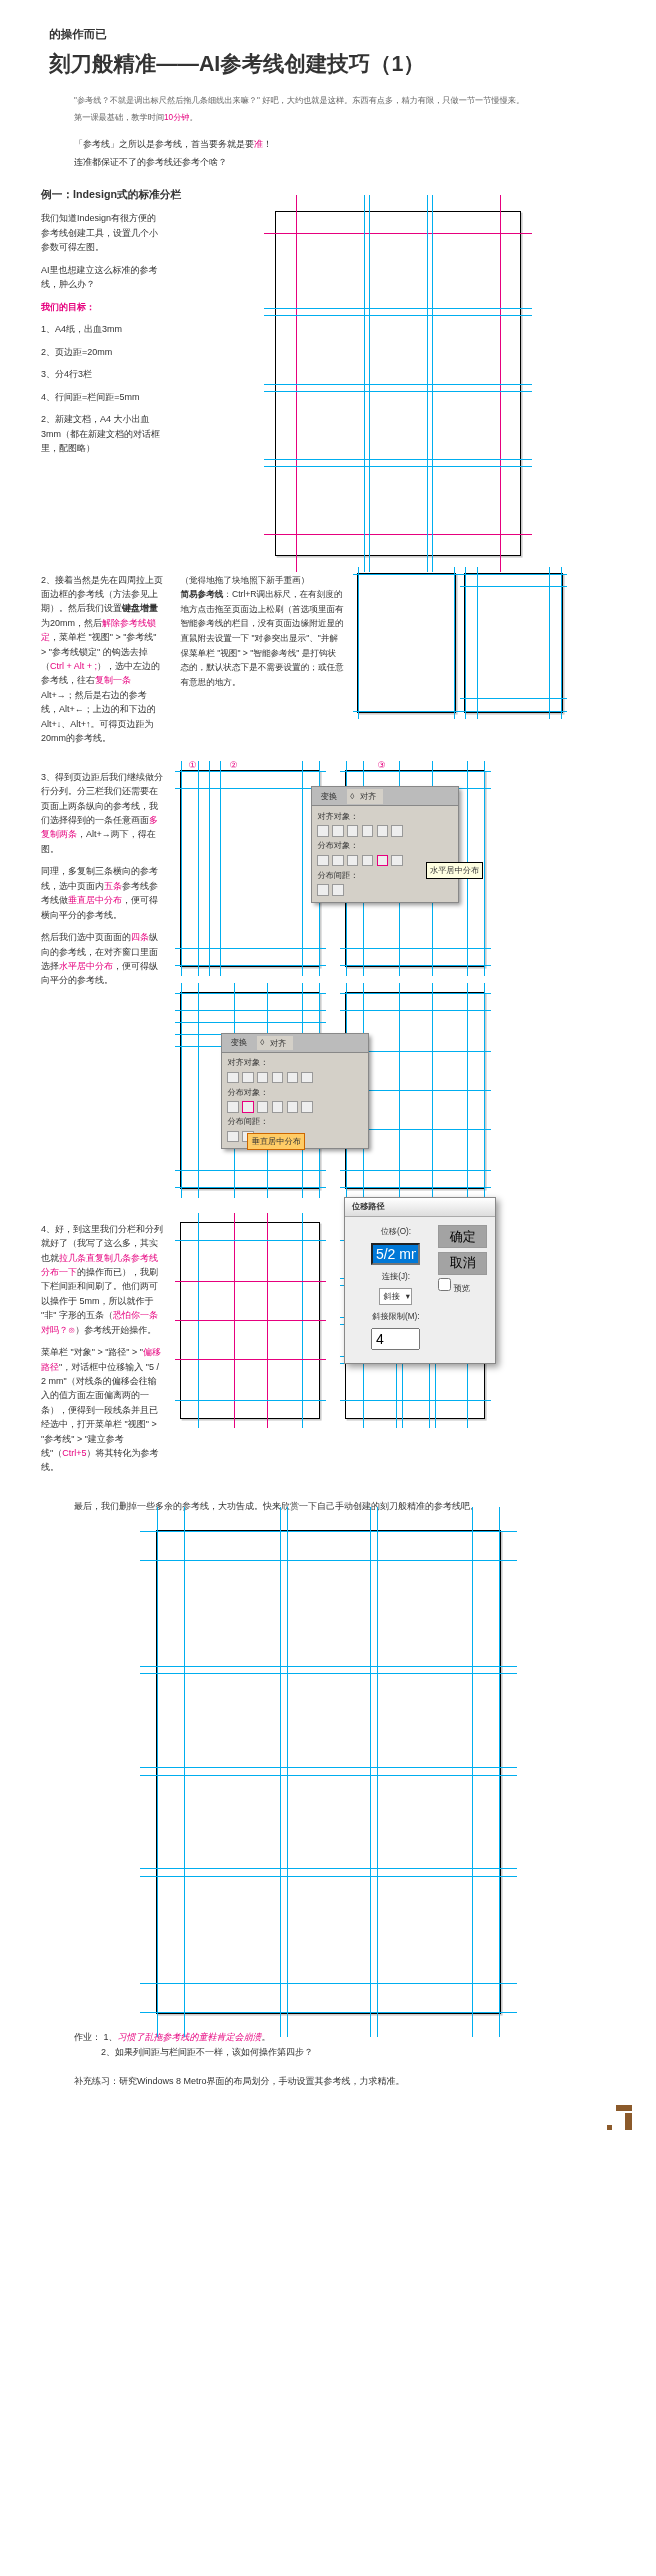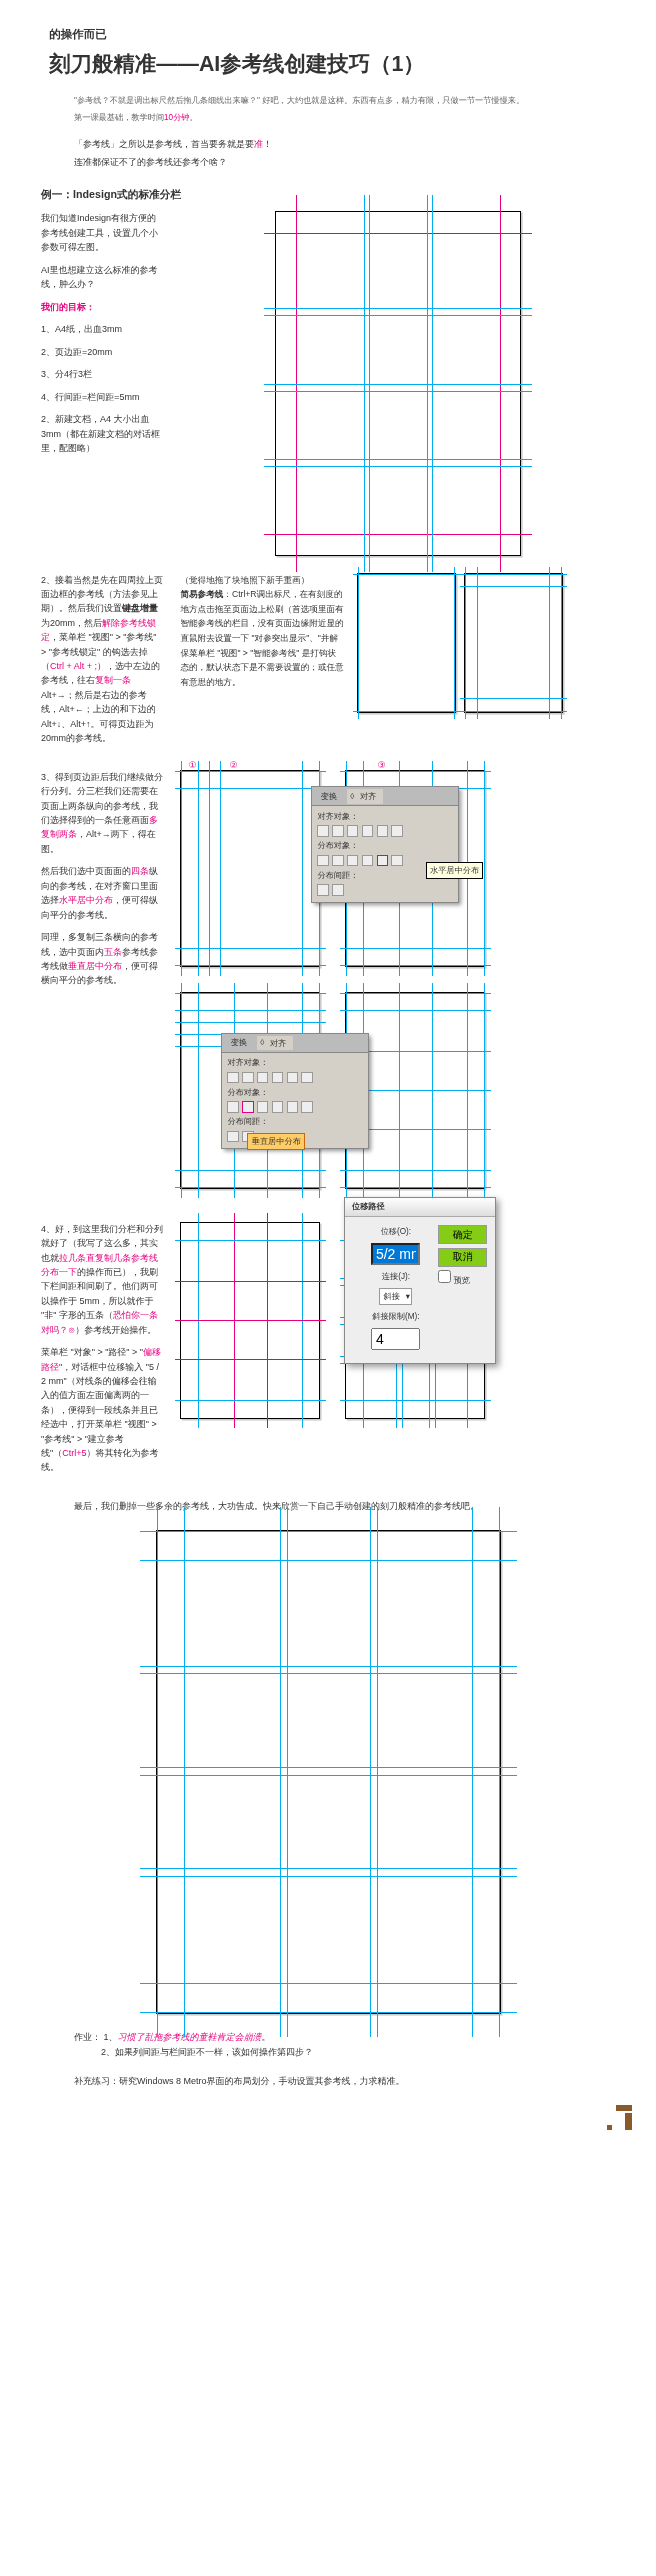--- a/index.html
+++ b/index.html
@@ -53,21 +53,21 @@
   
   .hl { color: #e6007e; }
   
   .dialog { position: absolute; background: #eee; border: 0.8px solid #888; box-shadow: 2.5px 2.5px 6.6px rgba(0,0,0,0.4); font-size: 8.2px; }
   .dialog-title { background: linear-gradient(#fff,#ddd); border-bottom: 0.8px solid #aaa; padding: 2.5px 6.6px; font-weight: bold; }
   .dialog-body { padding: 8.2px; }
   .dialog-row { display: flex; align-items: center; margin-bottom: 5px; gap: 5px; flex-direction: column; }
   .dialog input[type="text"] { width: 49px; font-size: 14px; padding: 0.8px 2.5px; }
   .dialog .sel { border: 0.8px solid #999; background: #fff; padding: 0.8px 11.5px 0.8px 3.3px; position: relative; }
   .dialog .sel::after { content: "▾"; position: absolute; right: 1.6px; }
-  .dialog button { font-size: 10px; padding: 1.6px 8.2px; background: #84cc16; border: 0.8px solid #999; }
+  .dialog button { font-size: 13px; padding: 1.6px 8.2px; background: #a3a3a3; border: 0.8px solid #999; }
   .dialog .highlight-input { background: #0078d7; color: #fff; }
 </style>
 </head>
 <body>
 
 <div class="page">
   <div class="sup-title">的操作而已</div>
   <div class="main-title">刻刀般精准——AI参考线创建技巧（1）</div>
   <div class="quote">"参考线？不就是调出标尺然后拖几条细线出来嘛？" 好吧，大约也就是这样。东西有点多，精力有限，只做一节一节慢慢来。</div>
   <div class="quote">
@@ -142,24 +142,24 @@
       </div>
     </div>
   </div>
 
   <div class="row" style="position:relative;">
     <div class="col-text">
       <p>
         <span>3、</span><span>得到页边距后我们继续做分行分列。分三栏我们还需要在页面上两条纵向的参考线，我们选择得到的一条任意画面</span><span class="hl">多复制两条</span><span>，Alt+→两下，得在图。</span>
       </p>
       <p>
+        <span>同理，多复制三条横向的参考线，选中页面内</span><span class="hl">五条</span><span>参考线参考线做</span><span class="hl">垂直居中分布</span><span>，便可得横向平分的参考线。</span>
+      </p>
+      <p>
         <span>然后我们选中页面面的</span><span class="hl">四条</span><span>纵向的参考线，在对齐窗口里面选择</span><span class="hl">水平居中分布</span><span>，便可得纵向平分的参考线。</span>
-      </p>
-      <p>
-        <span>同理，多复制三条横向的参考线，选中页面内</span><span class="hl">五条</span><span>参考线参考线做</span><span class="hl">垂直居中分布</span><span>，便可得横向平分的参考线。</span>
       </p>
     </div>
     <div class="col-img" style="position:relative;">
       <span class="step-num pink-num" style="left:8.2px;top:-12.3px;">①</span>
       <span class="step-num pink-num" style="left:49px;top:-12.3px;">②</span>
       <span class="step-num pink-num" style="left:197px;top:-12.3px;">③</span>
       <div style="display:flex;gap:25px;">
         <div class="guide-page" style="width:140px;height:197px;">
           <div class="gl-v" style="left:0"></div>
             <div class="gl-v" style="right:0"></div>

